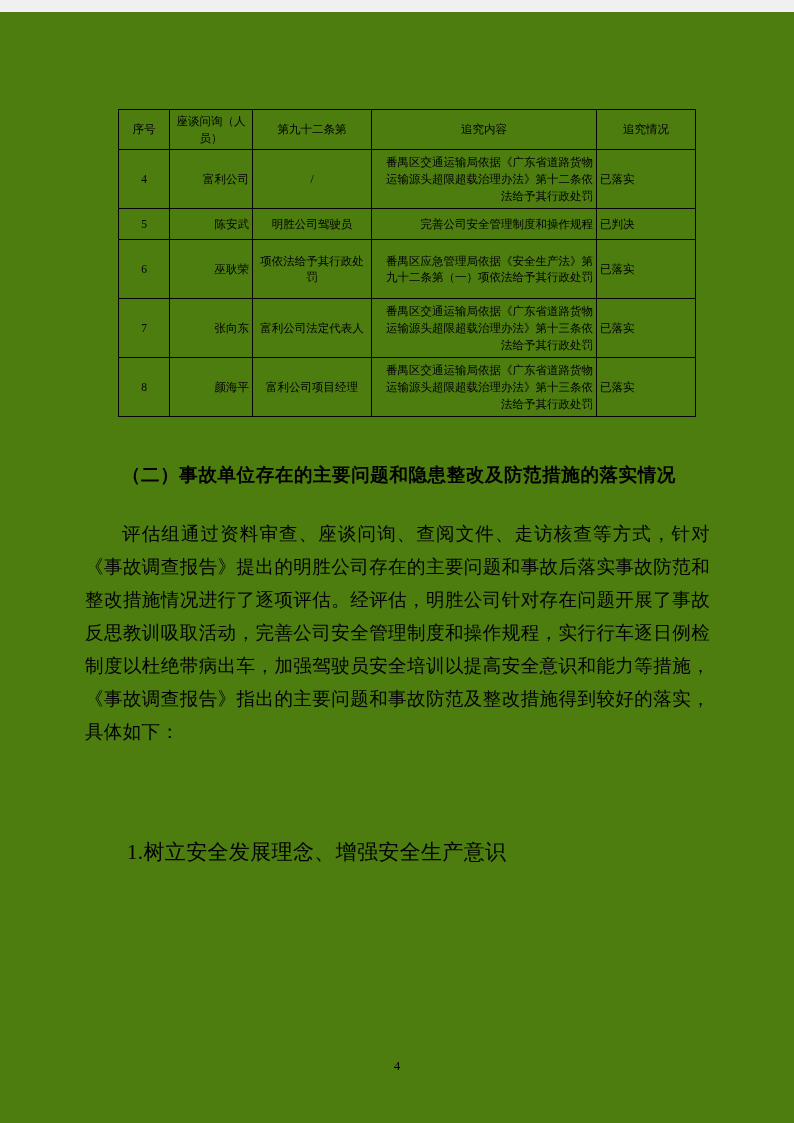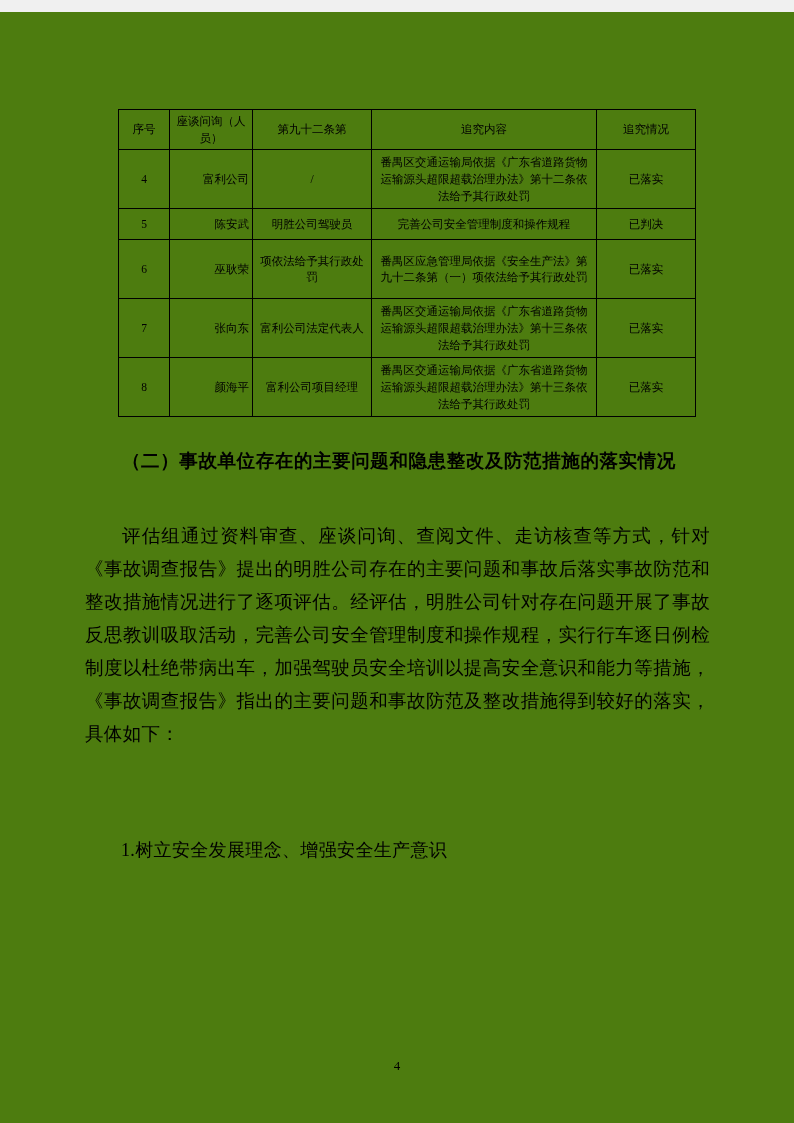--- a/index.html
+++ b/index.html
@@ -41,22 +41,22 @@
     color: #000;
     vertical-align: middle;
     font-weight: normal;
   }
   table.resp-table th {
     text-align: center;
   }
   .c-idx   { width: 44px;  text-align: center; }
   .c-unit  { width: 76px;  text-align: right; }
   .c-pos   { width: 112px; text-align: center; }
-  .c-cont  { width: 218px; text-align: center; }
-  .c-stat  { width: 92px;  text-align: center; }
+  .c-cont  { width: 218px; text-align: right; }
+  .c-stat  { width: 92px;  text-align: left; }
   .rowtall td { height: 52px; }
   .rowshort td { height: 24px; }
 
   
   .sec-heading {
     font-size: 18.5px;
     font-weight: bold;
     line-height: 1.72;
     letter-spacing: 0.6px;
     color: #000;
@@ -66,32 +66,32 @@
   }
   .body-para {
     font-size: 18.5px;
     line-height: 1.78;
     letter-spacing: 0.35px;
     color: #000;
     text-indent: 2em;
     margin: 0;
     text-align: justify;
     text-justify: inter-ideograph;
-    font-family: Liberation Sans, sans-serif;
+    font-family: Liberation Mono, monospace;
   }
   .sub-head {
-    font-size: 18px;
+    font-size: 21px;
     line-height: 1.78;
     letter-spacing: 0.35px;
     color: #000;
     text-indent: 2em;
     margin: 0;
     font-family: "Liberation Serif", "DejaVu Serif", serif;
   }
-  .blk-heading { position: absolute; left: 85px; top: 434px; width: 625px; }
+  .blk-heading { position: absolute; left: 85px; top: 448px; width: 625px; }
   .blk-p1      { position: absolute; left: 85px; top: 508px; width: 625px; }
   .blk-sub1    { position: absolute; left: 85px; top: 822px; width: 625px; }
   .blk-p2      { position: absolute; left: 85px; top: 855px; width: 625px; }
 
   .page-number {
     position: absolute;
     left: 0;
     top: 1046px;
     width: 794px;
     text-align: center;

